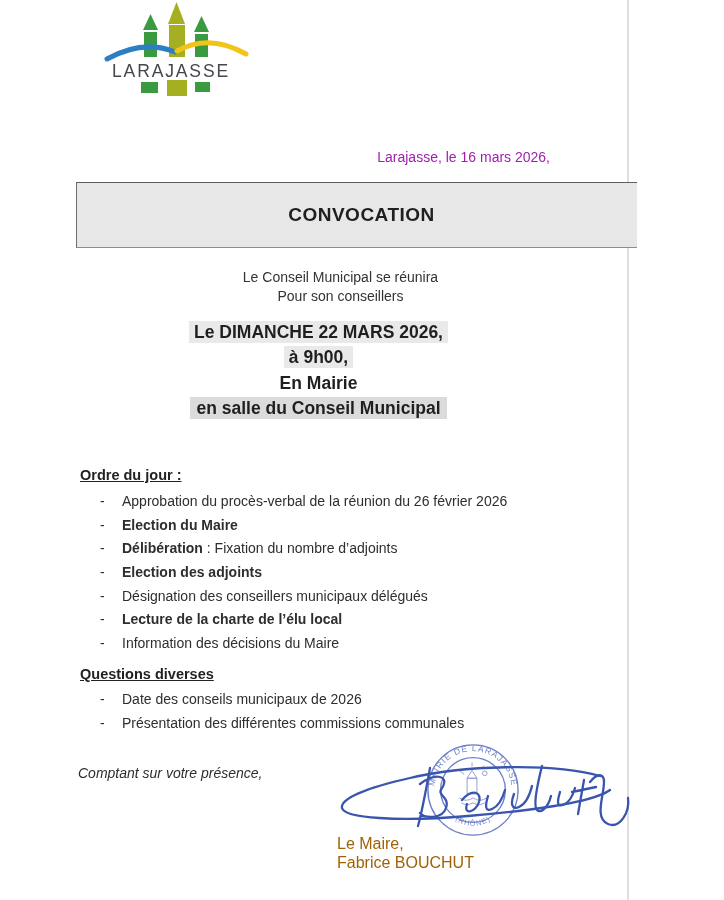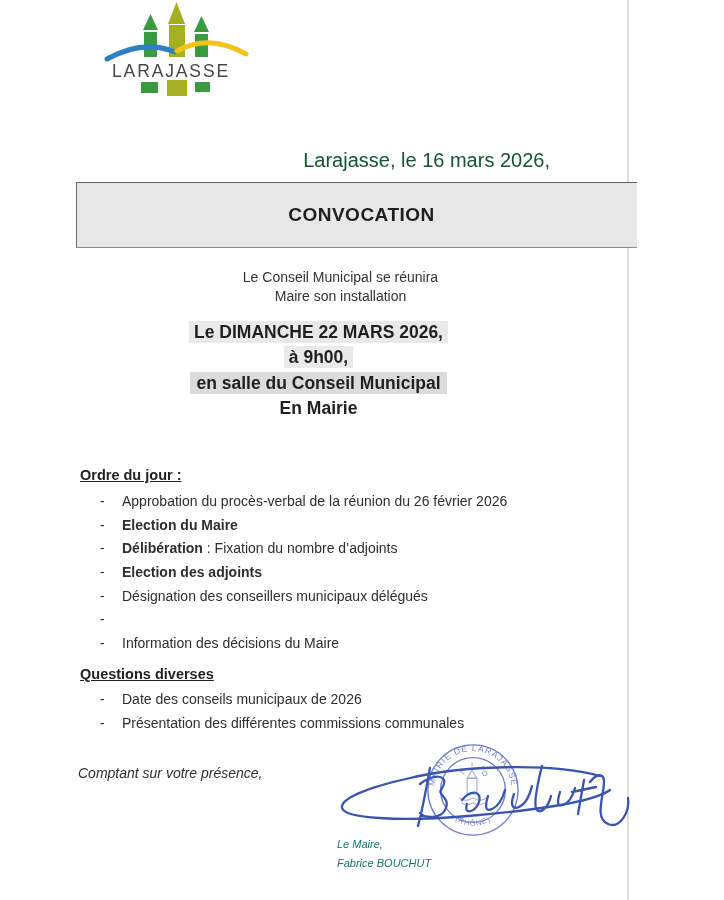--- a/index.html
+++ b/index.html
@@ -12,21 +12,21 @@
     color:#2d2d2d;
     overflow:hidden;
   }
   .scan-edge{
     position:absolute;top:0;bottom:0;right:8px;width:2px;
     background:#d7d7d7;opacity:.8;
   }
   .logo{position:absolute;left:103px;top:0;width:150px;height:105px;}
   .date-line{
     position:absolute;top:149px;right:87px;
-    font-size:20px;color:#14532d;
+    font-size:14px;color:#a21caf;
   }
   .title-box{
     position:absolute;left:76px;top:182px;width:569px;height:64px;
     background:#e7e7e7;
     border:1px solid #8c8c8c;border-top-color:#5f5f5f;border-left-color:#6d6d6d;
     display:flex;align-items:center;justify-content:center;
   }
   .title-box .title-text{
     font-size:19px;font-weight:bold;letter-spacing:.5px;color:#1f1f1f;
   }
@@ -55,21 +55,21 @@
     position:absolute;left:80px;top:666px;
     font-size:14.5px;font-weight:bold;text-decoration:underline;color:#222;
   }
   .closing{
     position:absolute;left:78px;top:765px;font-size:14px;color:#2e2e2e;font-style:italic;
   }
   .stamp{position:absolute;left:424px;top:741px;width:98px;height:98px;opacity:.88;}
   .signature{position:absolute;left:338px;top:756px;width:312px;height:96px;}
   .signoff{
     position:absolute;left:337px;top:835px;
-    font-size:11px;line-height:18.5px;color:#0f766e;font-style:italic;
+    font-size:16px;line-height:18.5px;color:#a16207;
   }
 </style>
 </head>
 <body>
 
 <div class="page">
 
   <div class="scan-edge"></div>
 
   <svg class="logo" viewBox="0 0 150 105">
@@ -96,28 +96,28 @@
   </svg>
 
   <div class="date-line">Larajasse, le 16 mars 2026,</div>
 
   <div class="title-box">
     <span class="title-text">CONVOCATION</span>
   </div>
 
   <div class="intro">
     <div>Le Conseil Municipal se réunira</div>
-    <div>Maire son installation</div>
+    <div>Pour son conseillers</div>
   </div>
 
   <div class="meeting">
     <div><span class="hl-light">Le DIMANCHE 22 MARS 2026,</span></div>
     <div><span class="hl-light">à 9h00,</span></div>
+    <div><span>En Mairie</span></div>
     <div><span class="hl-dark">en salle du Conseil Municipal</span></div>
-    <div><span>En Mairie</span></div>
   </div>
 
   <div class="agenda-heading">Ordre du jour :</div>
   <div class="agenda-list">
     <div class="doc-row">
       <span class="dash">-</span>
       <span class="b"></span>
         <span class="n">Approbation du procès-verbal de la réunion du 26 février 2026</span>
     </div>
     <div class="doc-row">
@@ -135,20 +135,21 @@
       <span class="b">Election des adjoints</span>
         <span class="n"></span>
     </div>
     <div class="doc-row">
       <span class="dash">-</span>
       <span class="b"></span>
         <span class="n">Désignation des conseillers municipaux délégués</span>
     </div>
     <div class="doc-row">
       <span class="dash">-</span>
+      <span class="b">Lecture de la charte de l’élu local</span>
         <span class="n"></span>
     </div>
     <div class="doc-row">
       <span class="dash">-</span>
       <span class="b"></span>
         <span class="n">Information des décisions du Maire</span>
     </div>
   </div>
 
   <div class="questions-heading">Questions diverses</div>

